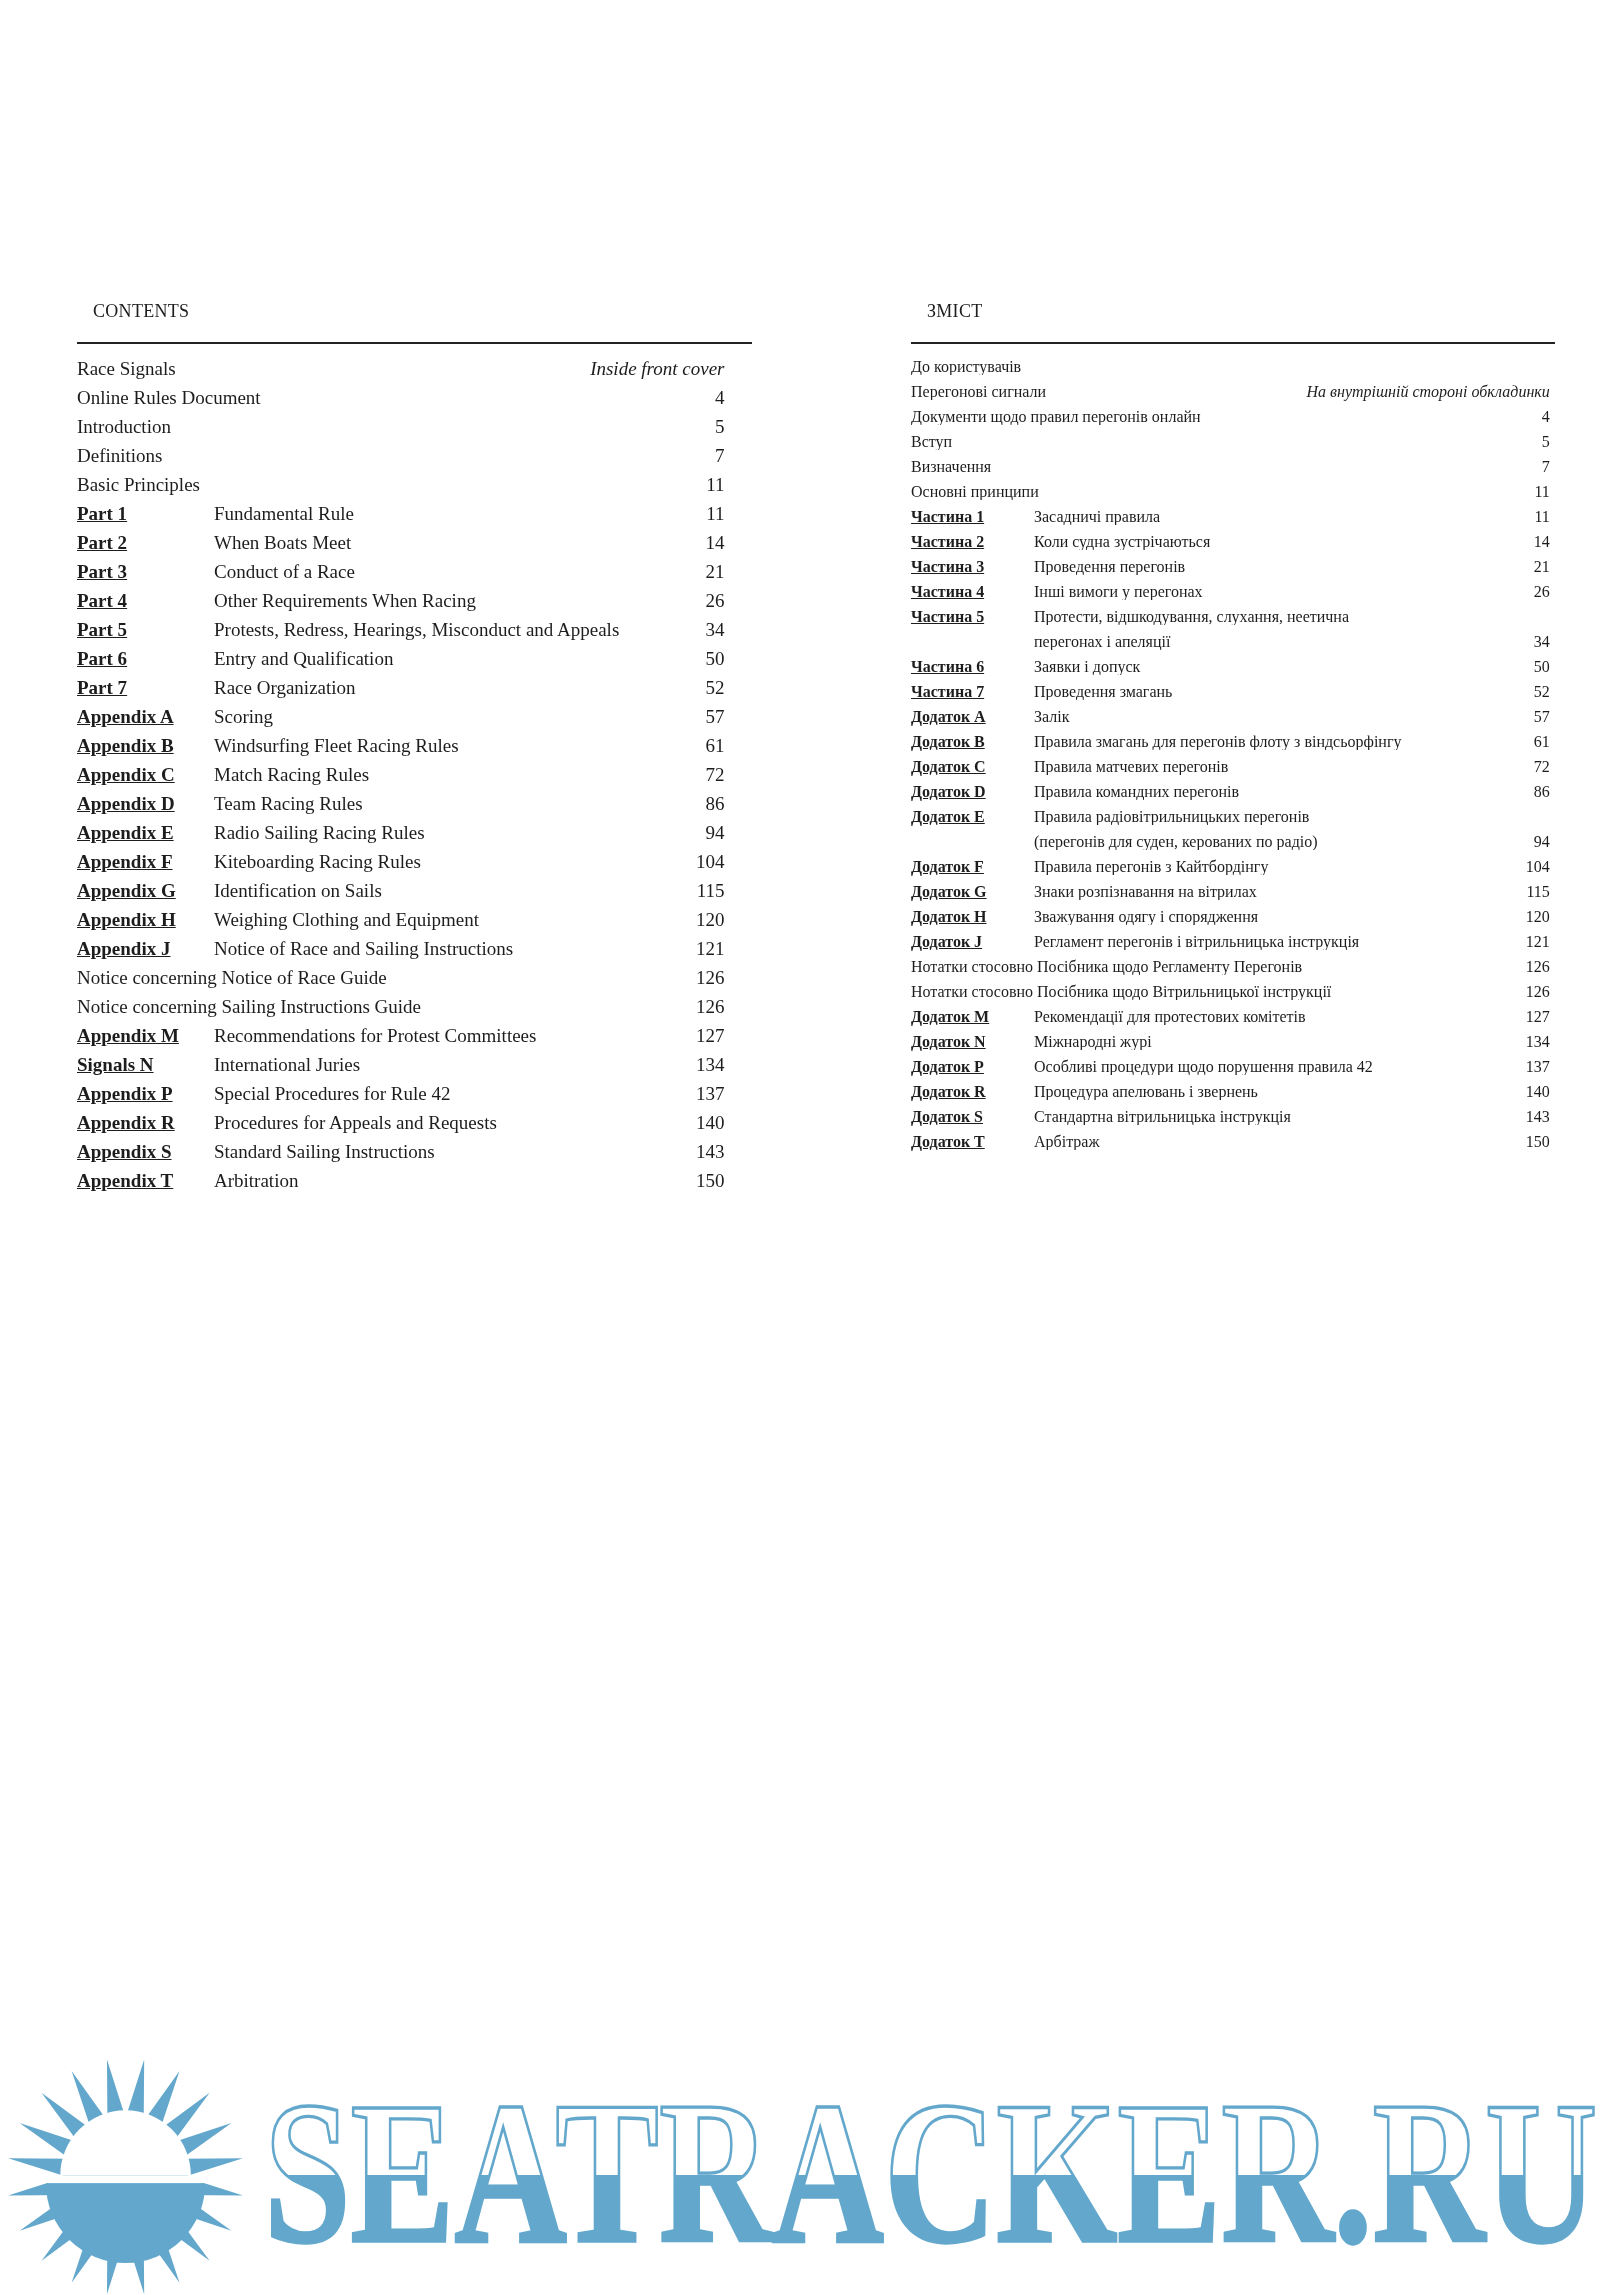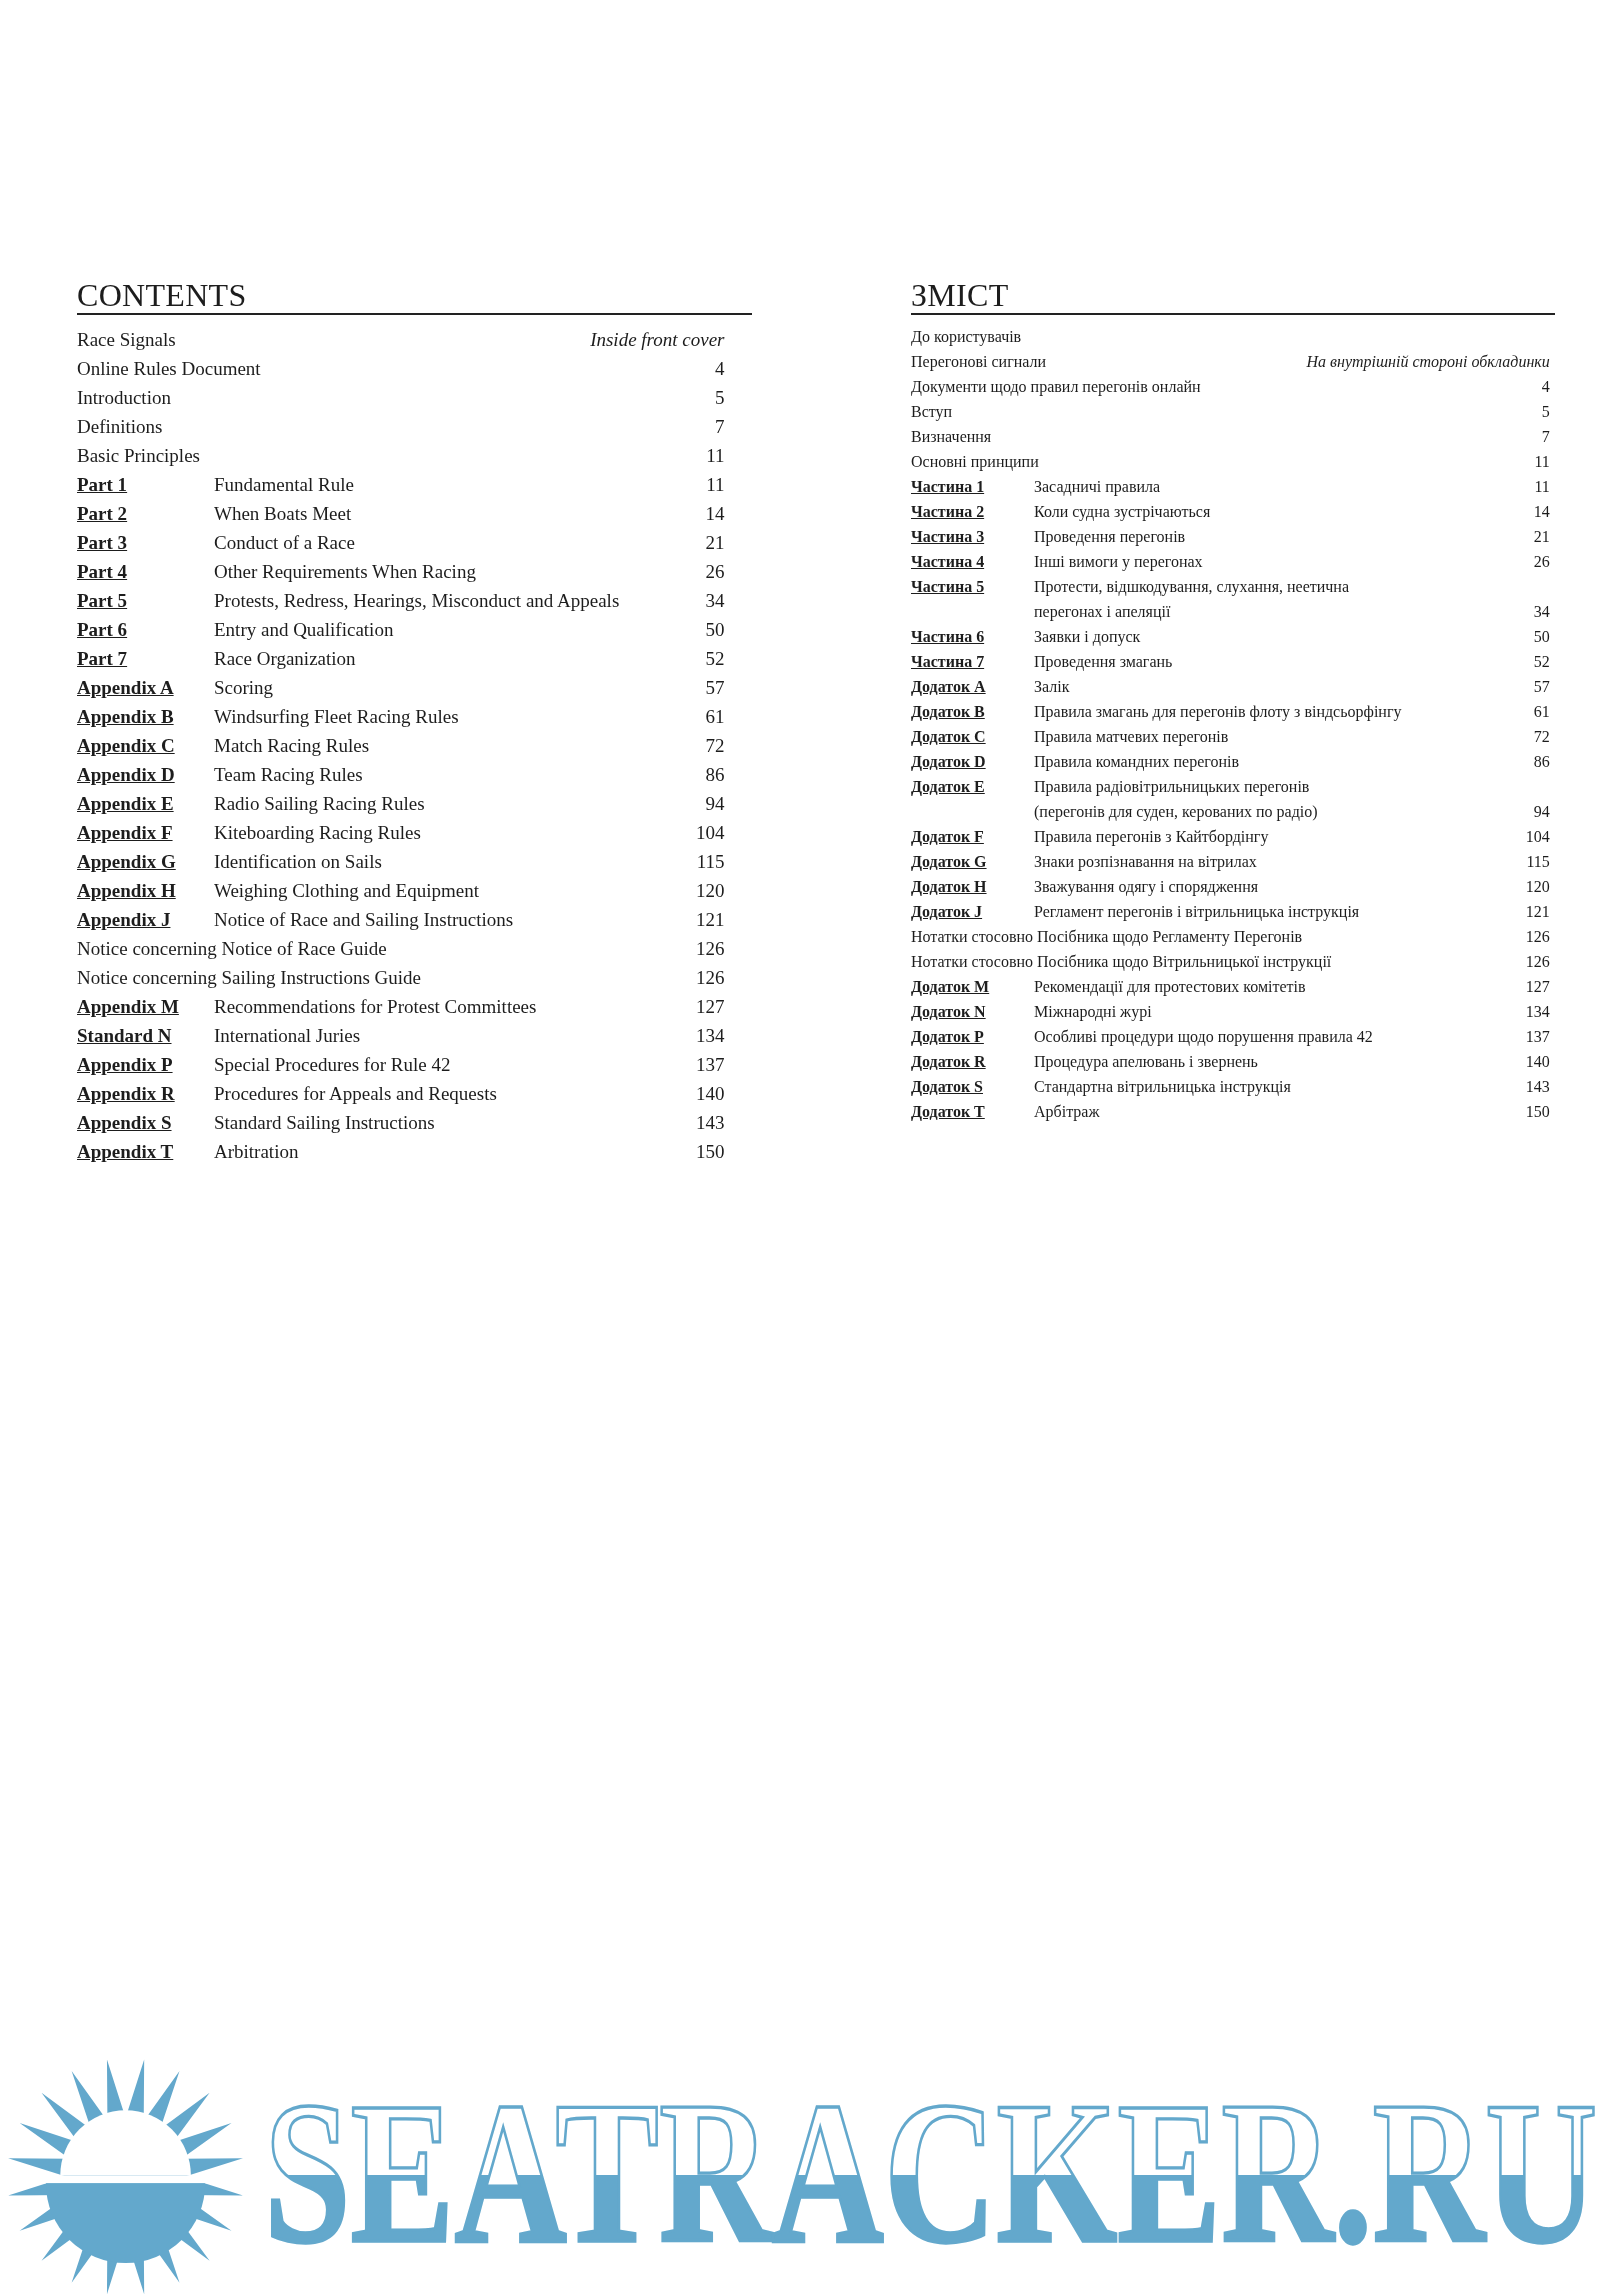--- a/index.html
+++ b/index.html
@@ -5,21 +5,21 @@
   :root{ --wm:#63a8cc; --ink:#1d1d1d; }
   html,body{ margin:0; padding:0; background:#ffffff; }
   .page{
     position:relative; width:1623px; height:2295px; background:#ffffff;
     overflow:hidden; font-family:"Liberation Serif", serif; color:var(--ink);
   }
   .col{ position:absolute; top:281px; }
   .col-left{ left:77px; width:675px; }
   .col-right{ left:911px; width:644px; }
   .toc-title{
-    font-size:32px; font-weight:normal; line-height:29px; margin:0;
+    font-size:18px; font-weight:normal; line-height:29px; margin:16px;
     letter-spacing:0.3px;
   }
   .rule{ height:2px; background:#222222; margin-top:2.6px; }
   .rows{ margin-top:10.5px; }
   .row{ display:flex; align-items:center; line-height:1.05; }
   .col-left  .row{ height:29px; font-size:19px; }
   .col-right .row{ height:25px; font-size:16px; }
   .lbl{ font-weight:bold; white-space:nowrap;text-decoration:underline; }
   .col-left  .lbl{ flex:0 0 137px; }
   .col-right .lbl{ flex:0 0 123px; }
@@ -151,21 +151,21 @@
         <div class="row full">
           <span class="txt">Notice concerning Sailing Instructions Guide</span>
           <span class="pg">126</span>
         </div>
         <div class="row">
           <span class="lbl">Appendix M</span>
           <span class="txt">Recommendations for Protest Committees</span>
           <span class="pg">127</span>
         </div>
         <div class="row">
-          <span class="lbl">Standard N</span>
+          <span class="lbl">Signals N</span>
           <span class="txt">International Juries</span>
           <span class="pg">134</span>
         </div>
         <div class="row">
           <span class="lbl">Appendix P</span>
           <span class="txt">Special Procedures for Rule 42</span>
           <span class="pg">137</span>
         </div>
         <div class="row">
           <span class="lbl">Appendix R</span>

